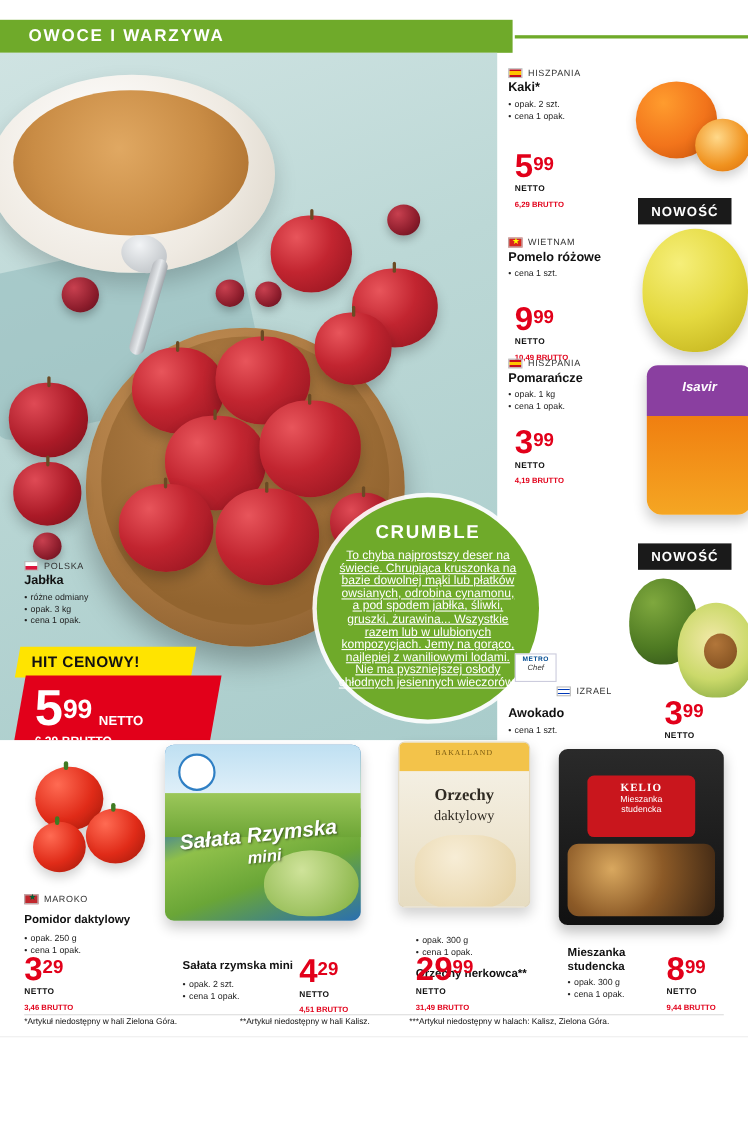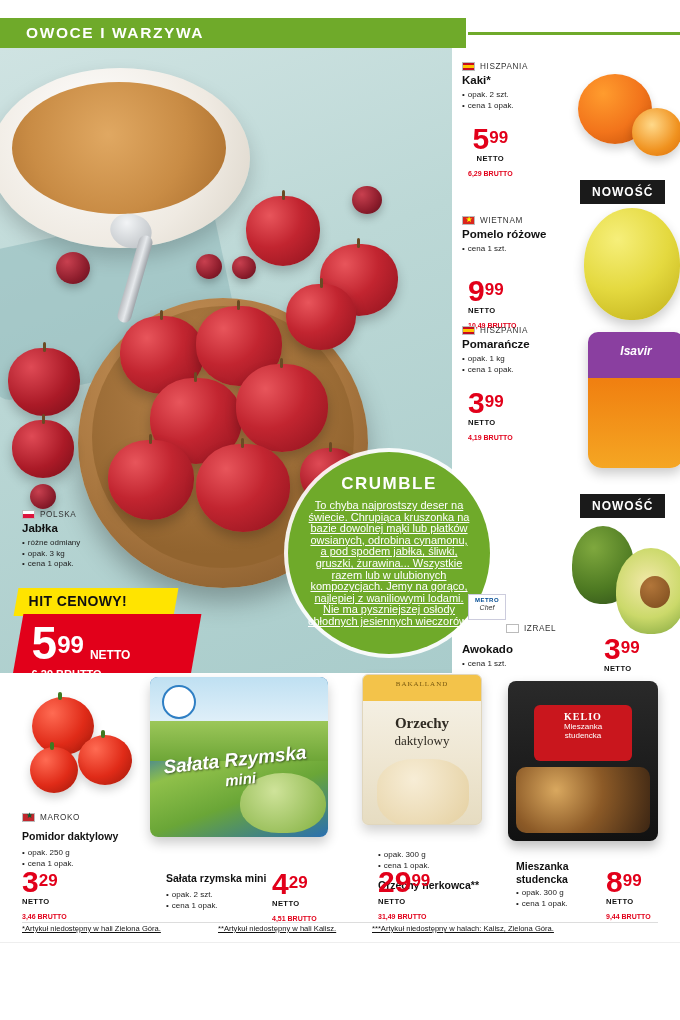--- a/index.html
+++ b/index.html
@@ -220,21 +220,21 @@
     position:absolute; left:6px; top:78px; width:38px; height:26px; background:#fff; border:1px solid #ccd;
     text-align:center; font-size:6px; color:#004b93; padding-top:2px; line-height:7px;
   }
   .metro-chef b { color:#004b93; display:block; font-size:6px; letter-spacing:.5px;}
   .metro-chef i { color:#333; font-size:7px; font-style:italic; }
 
   
   .footnotes {
     position:absolute; left:0; top:924px; width:680px; height:18px; font-size:7.6px; color:#111;
   }
-  .footnotes span { position:absolute;text-decoration:underline; }
+  .footnotes span { position:absolute; }
   .fn-rule { position:absolute; left:22px; top:922px; width:636px; height:1px; background:#ddd; }
 
   
   .banner {
     position:absolute; left:0; top:942px; width:680px; height:78px; background:#ffffff;
     border-top:1px solid #eee;
   }
 </style>
 </head>
 <body>
@@ -307,21 +307,21 @@
 
     <div class="prod" style="left:10px; top:14px; width:218px; height:140px;">
       <div class="country">
         <span class="flag flag-es"></span><span>HISZPANIA</span>
       </div>
       <div class="pname">Kaki*</div>
       <ul class="bullets">
         <li>opak. 2 szt.</li>
         <li>cena 1 opak.</li>
       </ul>
-      <div class="price" style="position:absolute; left:6px; top:62px;text-align:center;">
+      <div class="price" style="position:absolute; left:6px; top:75px;">
         <span class="int">5</span><span class="dec">99</span>
         <span class="netto">NETTO</span>
         <span class="brutto">6,29 BRUTTO</span>
       </div>
       <div class="persimmon" style="left:116px; top:12px; width:74px; height:70px;"></div>
       <div class="persimmon" style="left:170px; top:46px; width:50px; height:48px; background:radial-gradient(circle at 40% 35%,#ffd98a,#f0921f 60%,#d86a08);"></div>
     </div>
 
     <div class="prod" style="left:10px; top:136px; width:218px; height:150px;">
       <div class="badge-new" style="left:118px; top:-4px;">NOWOŚĆ</div>

